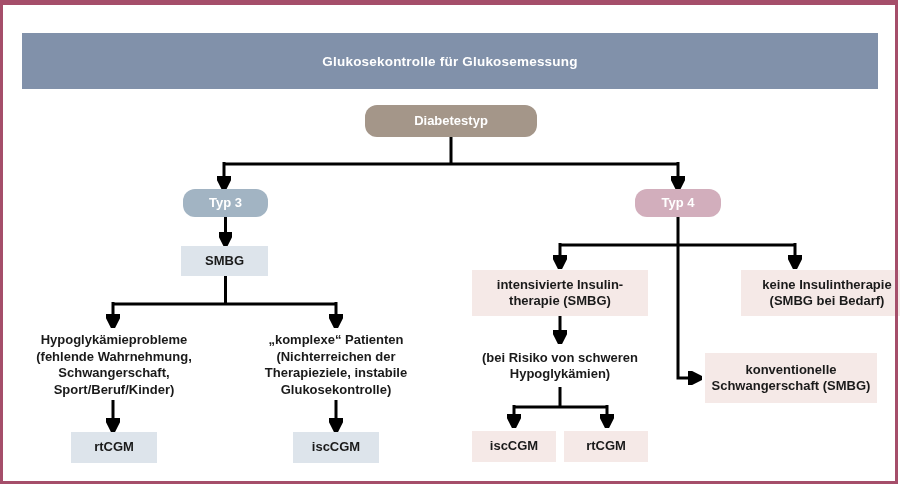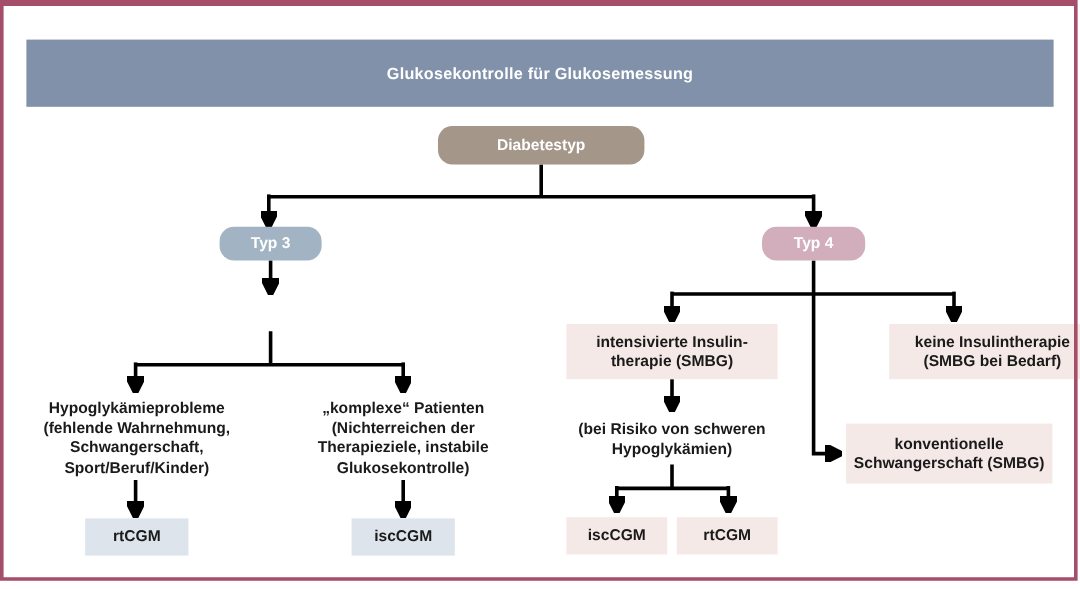--- a/index.html
+++ b/index.html
@@ -84,20 +84,21 @@
     <path d="M607,405 V422" marker-end="url(#ah)"></path>
   </svg>
 
   <div class="header">Glukosekontrolle für Glukosemessung</div>
 
   <div class="node dark root">Diabetestyp</div>
 
   <div class="node dark typ1">Typ 3</div>
   <div class="node dark typ2">Typ 4</div>
 
+  <div class="node smbg">SMBG</div>
 
   <div class="node komplexe">„komplexe“ Patienten
 (Nichterreichen der
 Therapieziele, instabile
 Glukosekontrolle)</div>
   <div class="node hypo">Hypoglykämieprobleme
 (fehlende Wahrnehmung,
 Schwangerschaft,
 Sport/Beruf/Kinder)</div>
 

